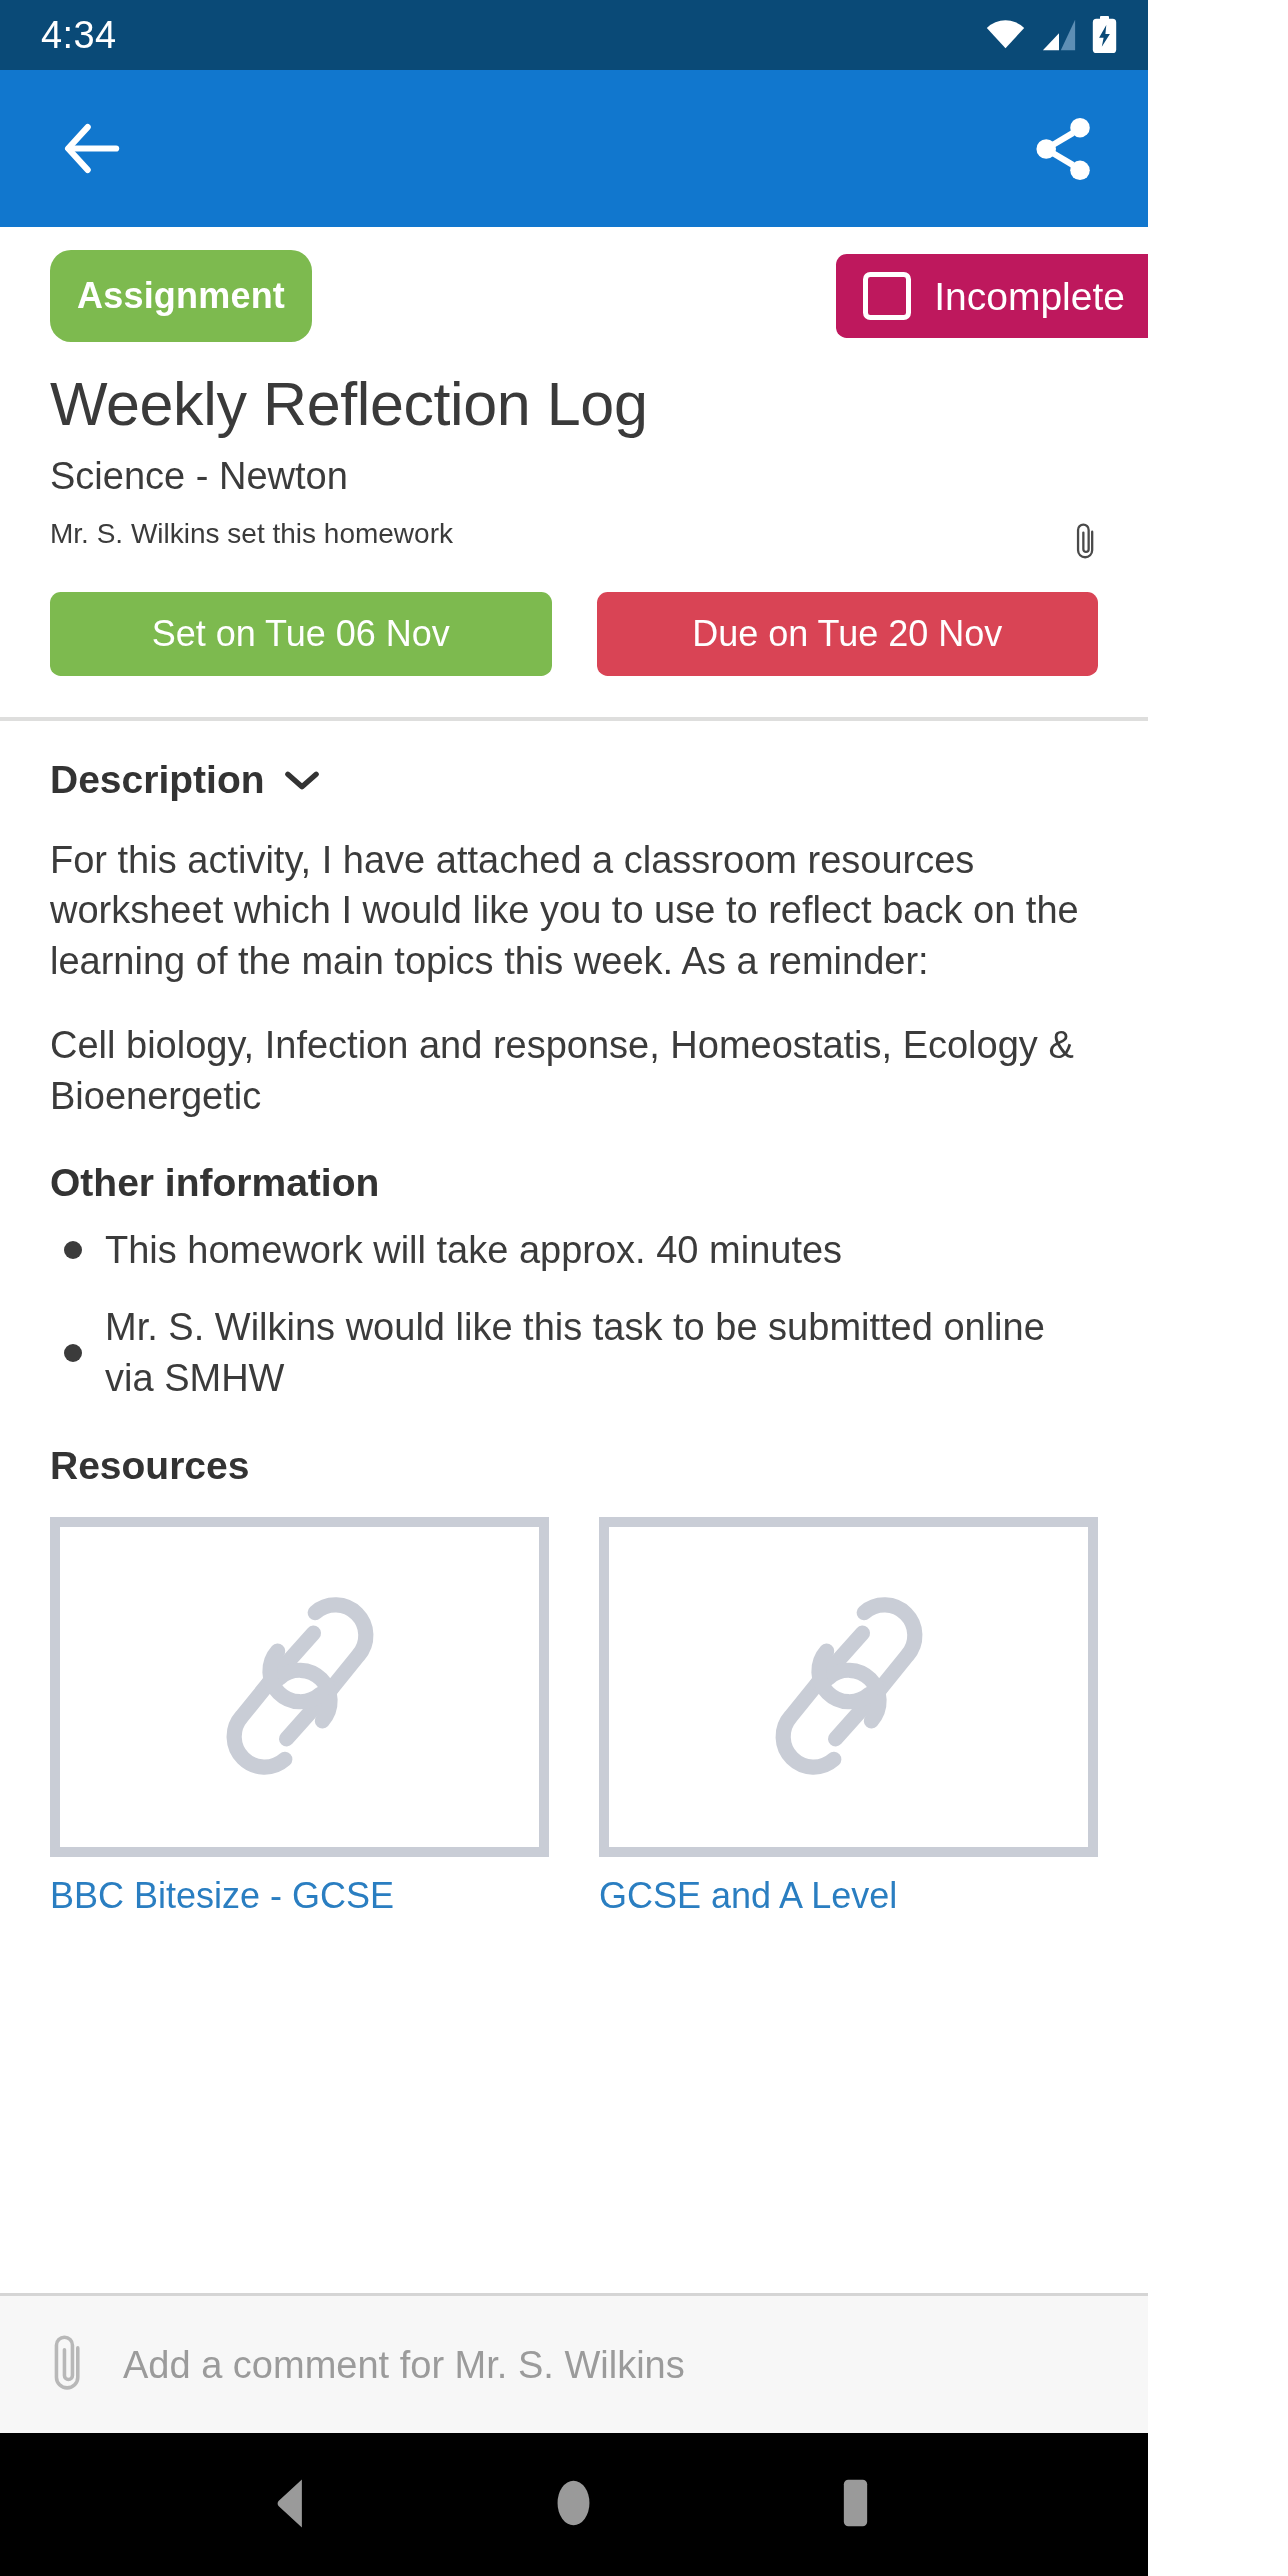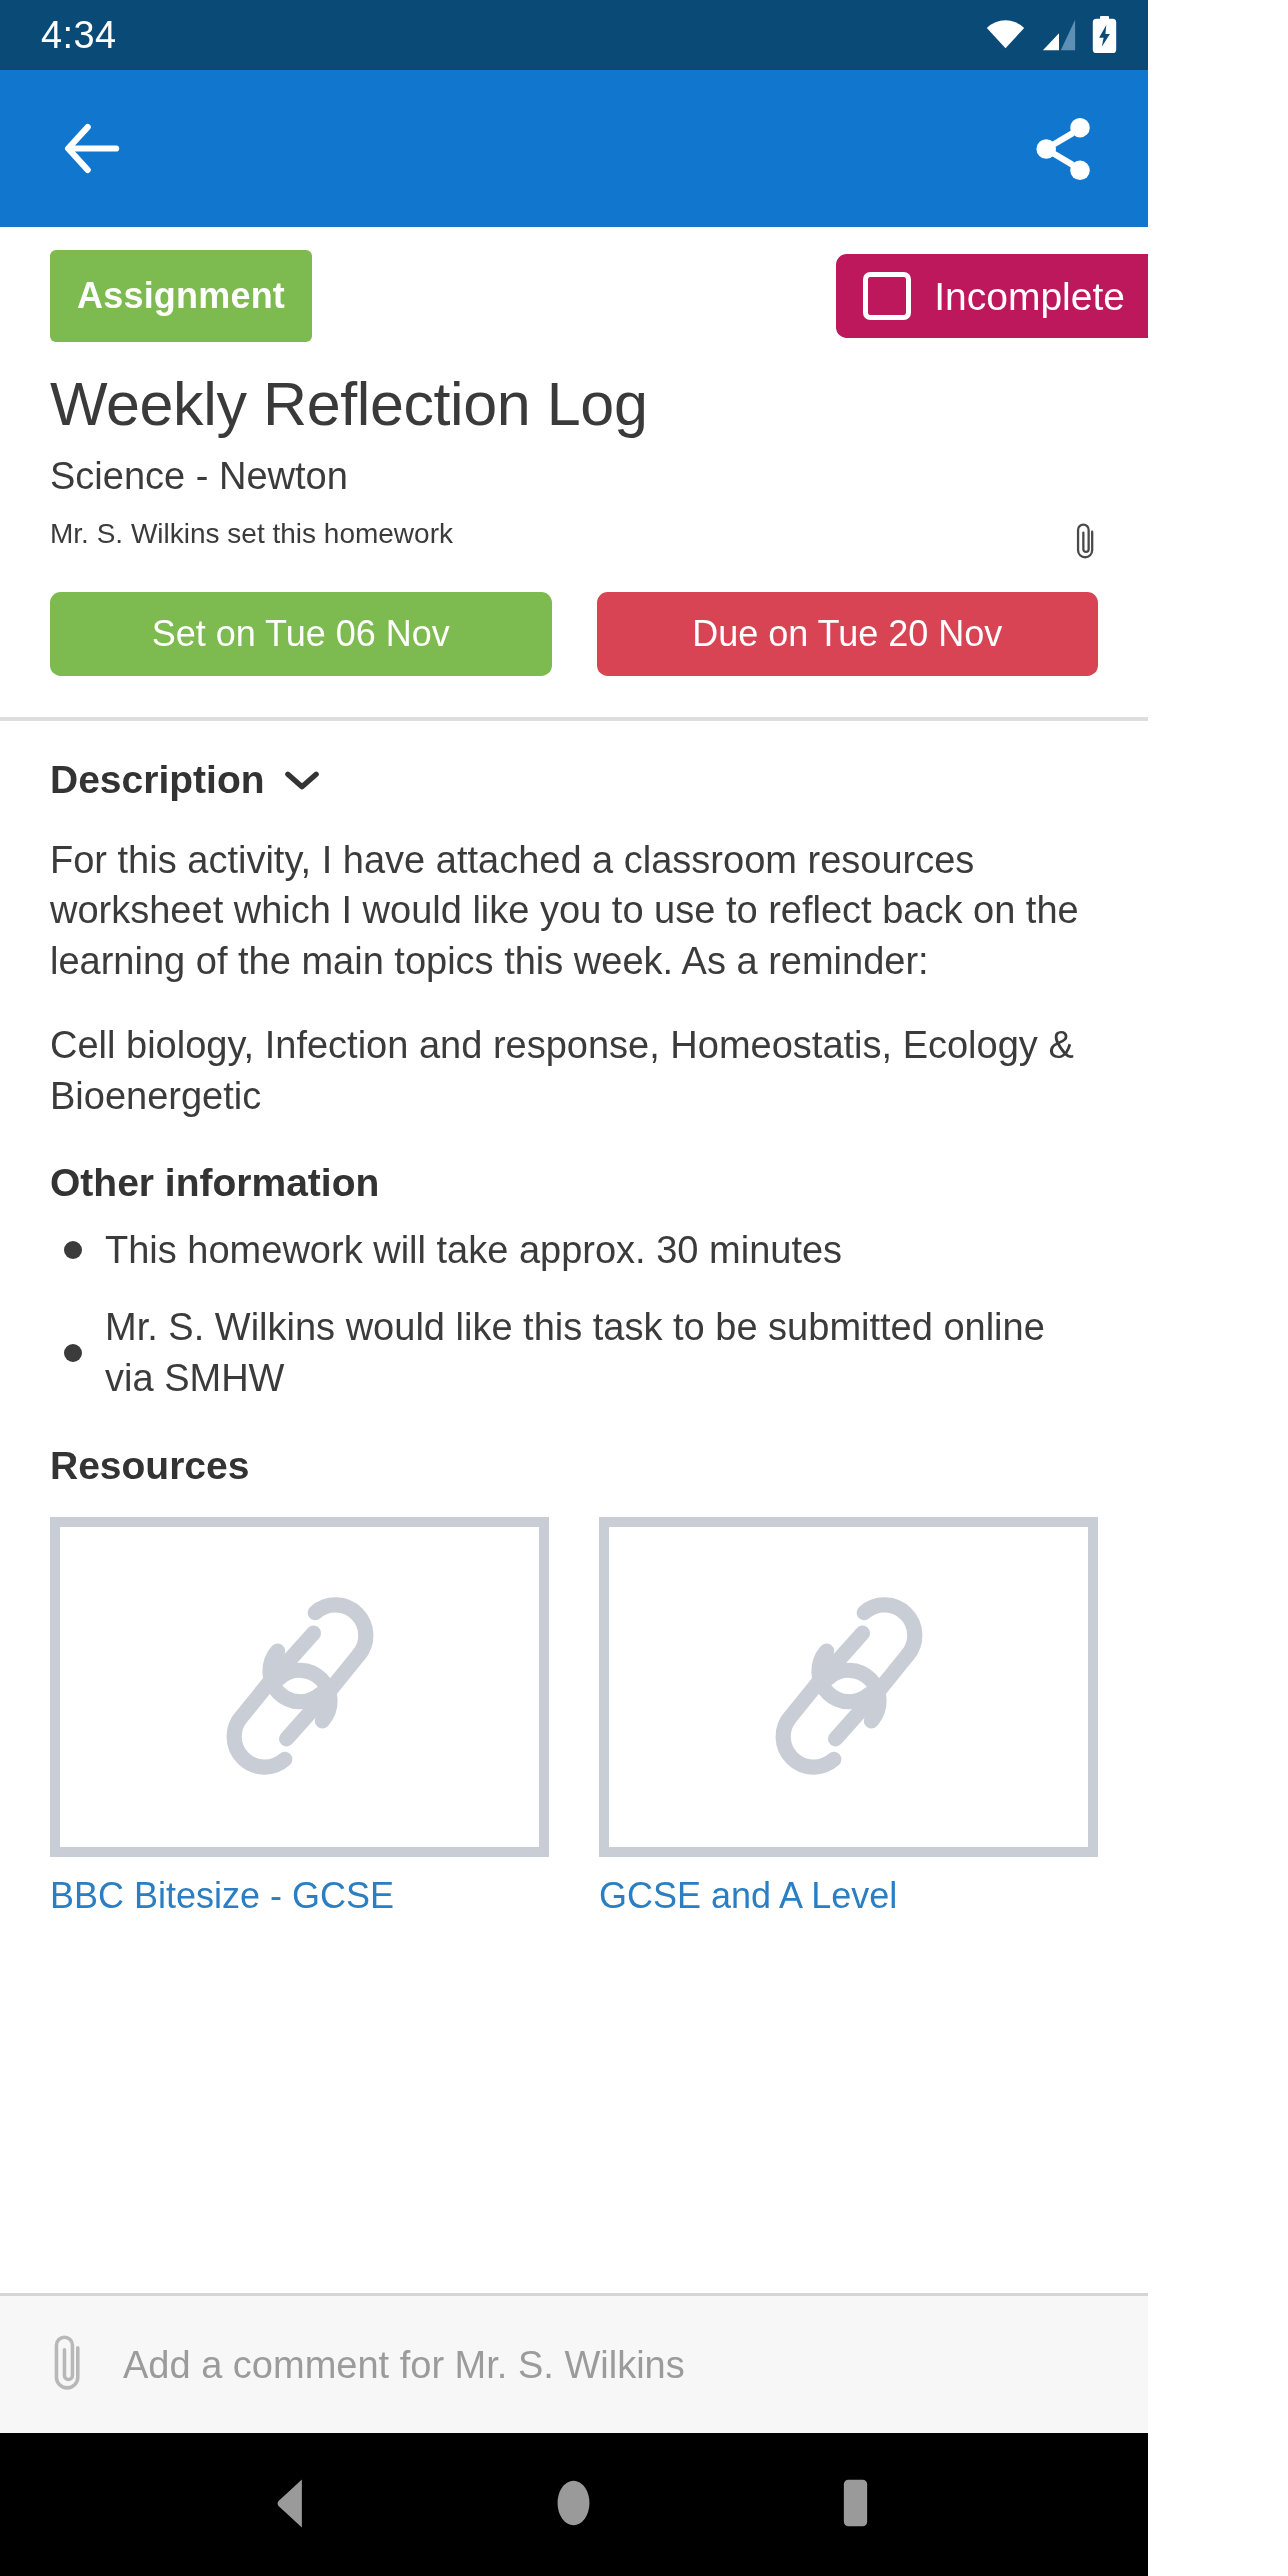--- a/index.html
+++ b/index.html
@@ -78,21 +78,21 @@
   .badge-row {
     display: flex;
     align-items: center;
     justify-content: space-between;
     padding-left: 50px;
     margin-bottom: 14.3px;
   }
   .type-badge {
     background: #7dba4f;
     color: #ffffff;
-    border-radius: 6px;
+    border-radius: 21px;
     padding: 28px 27px;
     font-size: 36px;
     font-weight: 700;
     line-height: 1;
     letter-spacing: 0.2px;
   }
   .status-pill {
     background: #be185d;
     border-radius: 10.7px 0 0 10.7px;
     padding: 18px 23px 18px 27px;
@@ -389,21 +389,21 @@
           </svg>
         </span>
       </div>
 
       <div class="para">For this activity, I have attached a classroom resources worksheet which I would like you to use to reflect back on the learning of the main topics this week. As a reminder:</div>
       <div class="para tight">Cell biology, Infection and response, Homeostatis, Ecology &amp; Bioenergetic</div>
 
       <div class="other-head">Other information</div>
 
       <ul class="bullets">
-        <li>This homework will take approx. 30 minutes</li>
+        <li>This homework will take approx. 40 minutes</li>
         <li>Mr. S. Wilkins would like this task to be submitted online via SMHW</li>
       </ul>
 
       <div class="res-head">Resources</div>
 
       <div class="res-row">
 
         <div class="res-card">
           <div class="res-thumb">
             <span>

